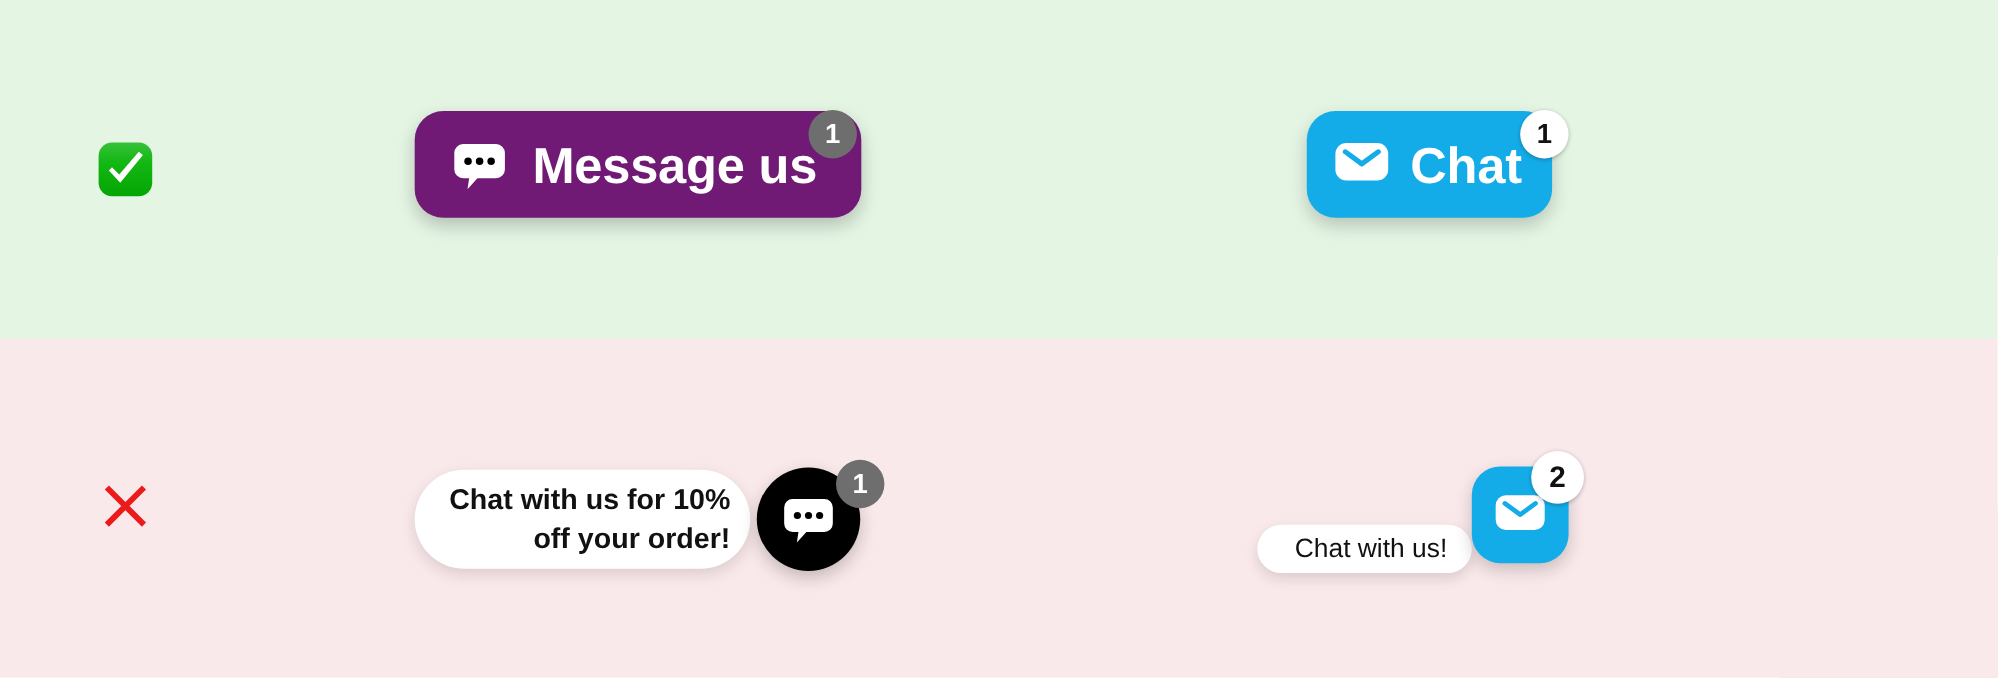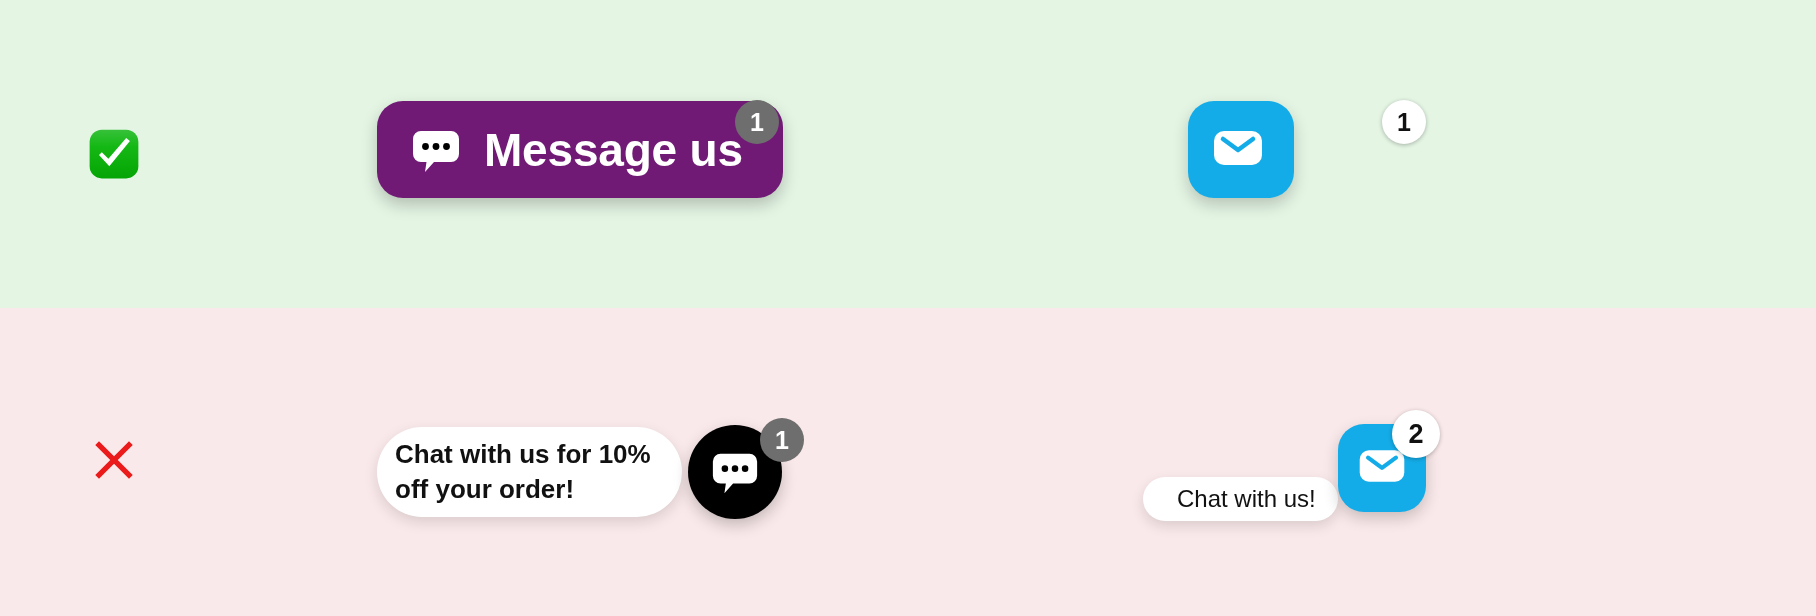--- a/index.html
+++ b/index.html
@@ -128,21 +128,21 @@
     left: 377px;
     top: 427px;
     width: 305px;
     height: 90px;
     display: flex;
     align-items: center;
     justify-content: center;
     background: #ffffff;
     border-radius: 46px;
     box-shadow: 0 5px 14px rgba(0,0,0,0.13);
-    text-align: left;
+    text-align: right;
   }
   .promo-pill .text {
     color: #111111;
     font-size: 26px;
     font-weight: 700;
     line-height: 1.35;
     padding: 0 18px;
   }
 
   
@@ -253,20 +253,21 @@
   </div>
   <div class="badge badge-gray badge-msg">1</div>
 
   <div class="chat-btn">
     <span class="icon">
       <svg width="56" height="56" viewBox="0 0 56 56" xmlns="http://www.w3.org/2000/svg">
         <rect x="4" y="11" width="48" height="34" rx="10" fill="#ffffff"></rect>
         <path d="M13 19 L28 30 L43 19" fill="none" stroke="#14ace8" stroke-width="4.6" stroke-linecap="round" stroke-linejoin="round"></path>
       </svg>
     </span>
+    <span class="label">Chat</span>
   </div>
   <div class="badge badge-white badge-chat">1</div>
 
   <div class="promo-pill">
     <span class="text">Chat with us for 10% off your order!</span>
   </div>
 
   <div class="circle-launcher">
     <span class="icon">
       <svg class="bubble-glyph" width="50" height="50" viewBox="0 0 52 52" xmlns="http://www.w3.org/2000/svg">

